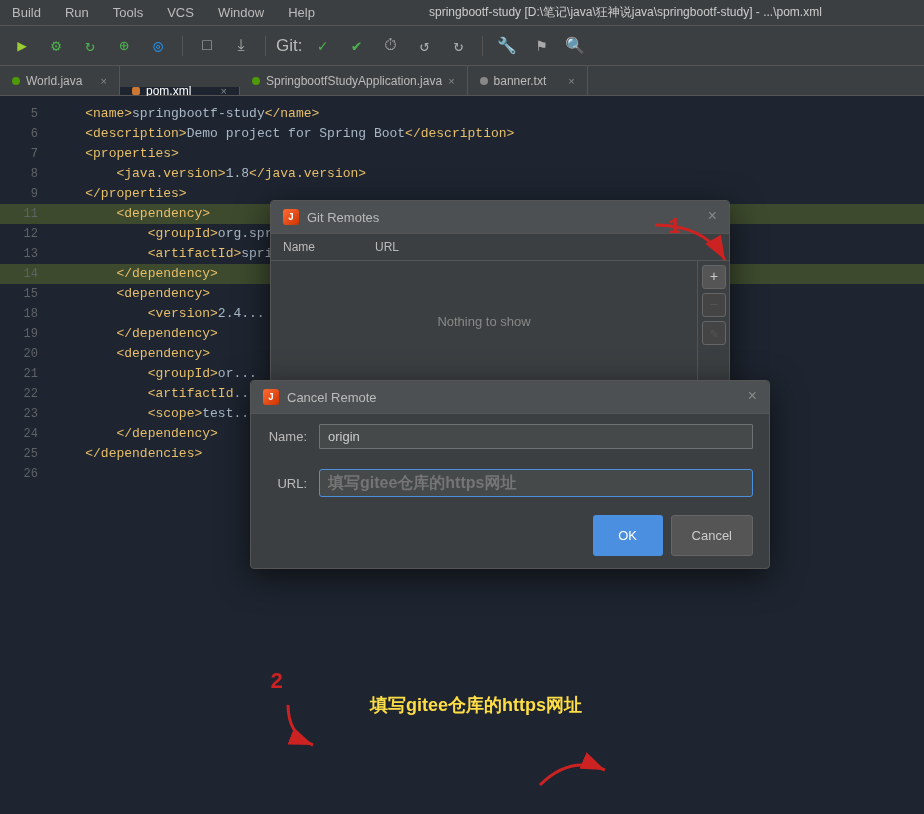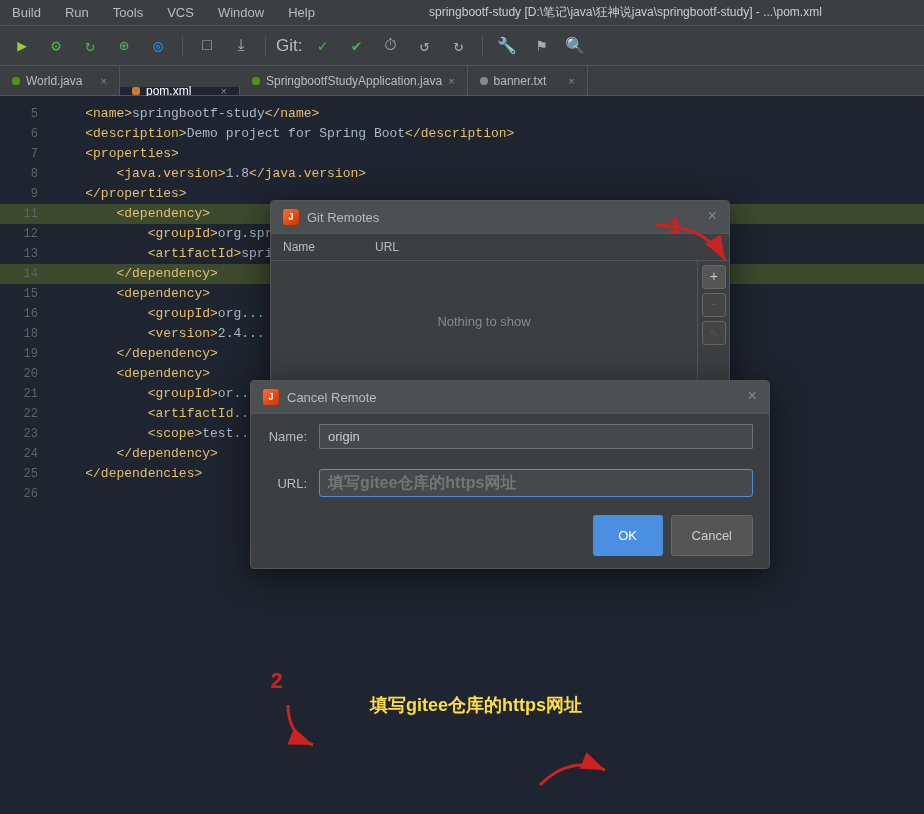--- a/index.html
+++ b/index.html
@@ -421,24 +421,20 @@
   </div>
   <div class="code-line xml-highlight">
     <span class="line-num">14</span>
     <span class="code-content xml-text">&nbsp;&nbsp;&nbsp;&nbsp;&nbsp;&nbsp;&nbsp;&nbsp;<span class="xml-bracket">&lt;/</span><span class="xml-tag">dependency</span><span class="xml-bracket">&gt;</span></span>
   </div>
   <div class="code-line">
     <span class="line-num">15</span>
     <span class="code-content xml-text">&nbsp;&nbsp;&nbsp;&nbsp;&nbsp;&nbsp;&nbsp;&nbsp;<span class="xml-bracket">&lt;</span><span class="xml-tag">dependency</span><span class="xml-bracket">&gt;</span></span>
   </div>
   <div class="code-line">
-    <span class="line-num">16</span>
-    <span class="code-content xml-text">&nbsp;&nbsp;&nbsp;&nbsp;&nbsp;&nbsp;&nbsp;&nbsp;&nbsp;&nbsp;&nbsp;&nbsp;<span class="xml-bracket">&lt;</span><span class="xml-tag">groupId</span><span class="xml-bracket">&gt;</span>org...</span>
-  </div>
-  <div class="code-line">
     <span class="line-num">18</span>
     <span class="code-content xml-text">&nbsp;&nbsp;&nbsp;&nbsp;&nbsp;&nbsp;&nbsp;&nbsp;&nbsp;&nbsp;&nbsp;&nbsp;<span class="xml-bracket">&lt;</span><span class="xml-tag">version</span><span class="xml-bracket">&gt;</span>2.4...</span>
   </div>
   <div class="code-line">
     <span class="line-num">19</span>
     <span class="code-content xml-text">&nbsp;&nbsp;&nbsp;&nbsp;&nbsp;&nbsp;&nbsp;&nbsp;<span class="xml-bracket">&lt;/</span><span class="xml-tag">dependency</span><span class="xml-bracket">&gt;</span></span>
   </div>
   <div class="code-line">
     <span class="line-num">20</span>
     <span class="code-content xml-text">&nbsp;&nbsp;&nbsp;&nbsp;&nbsp;&nbsp;&nbsp;&nbsp;<span class="xml-bracket">&lt;</span><span class="xml-tag">dependency</span><span class="xml-bracket">&gt;</span></span>

